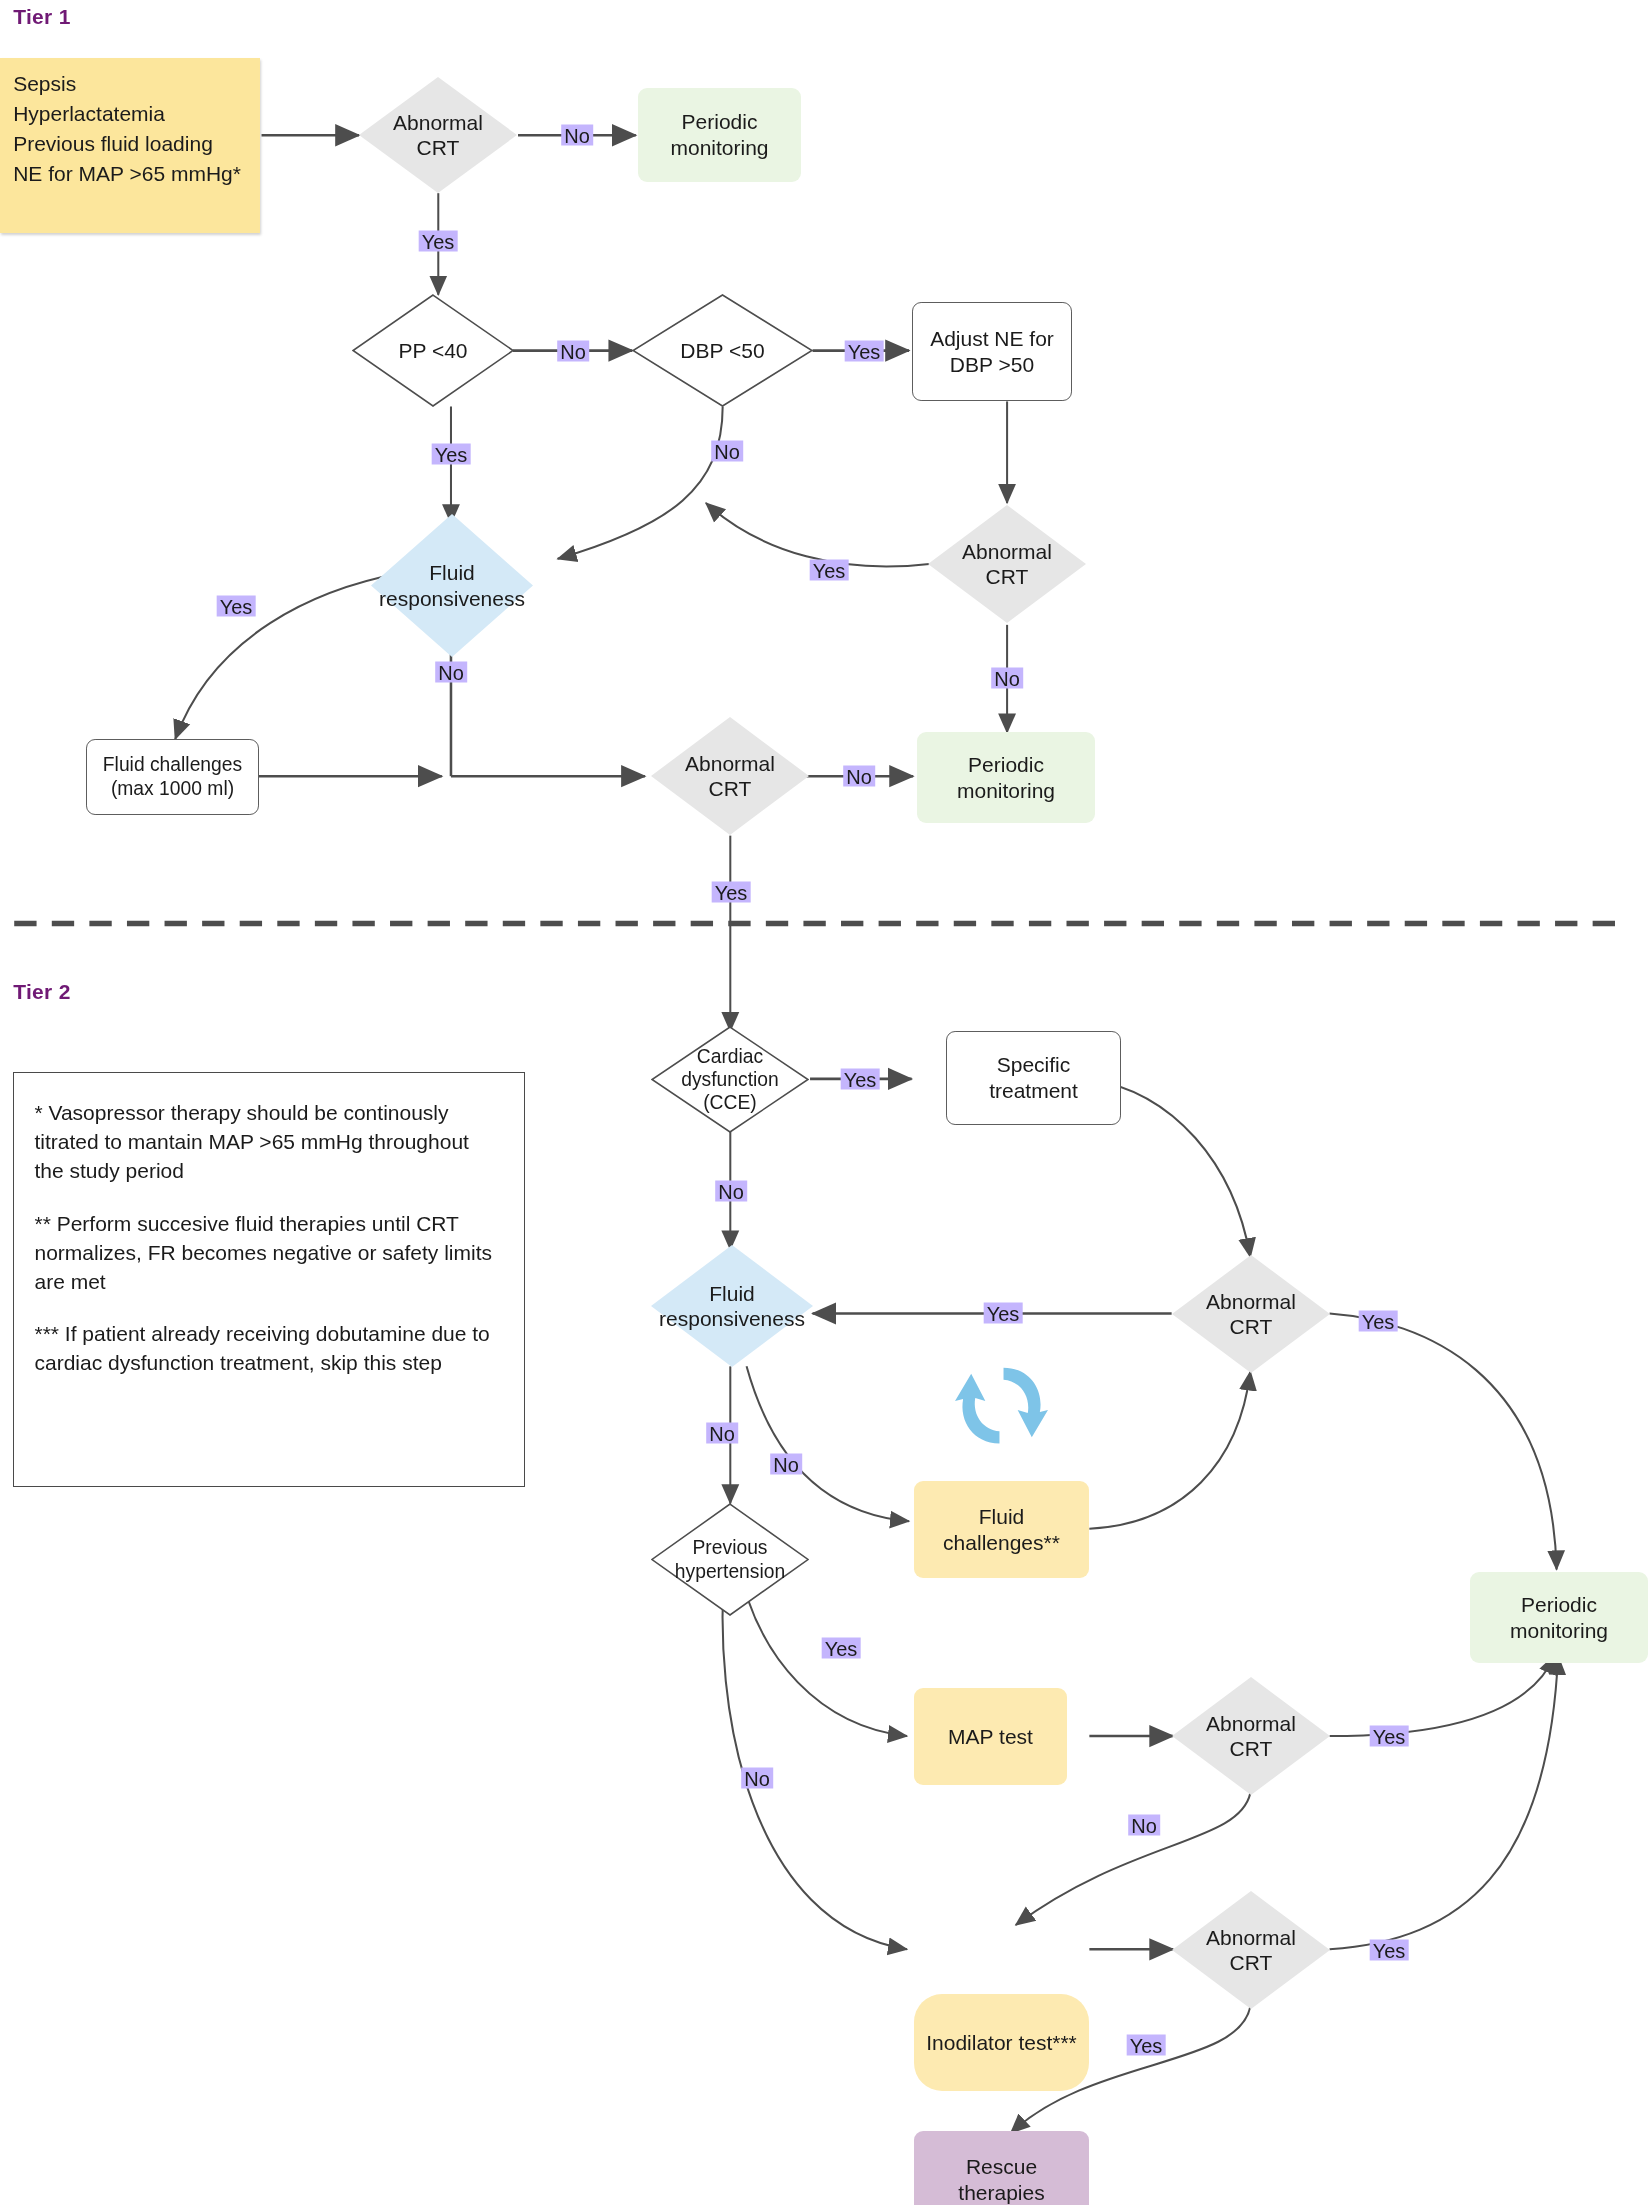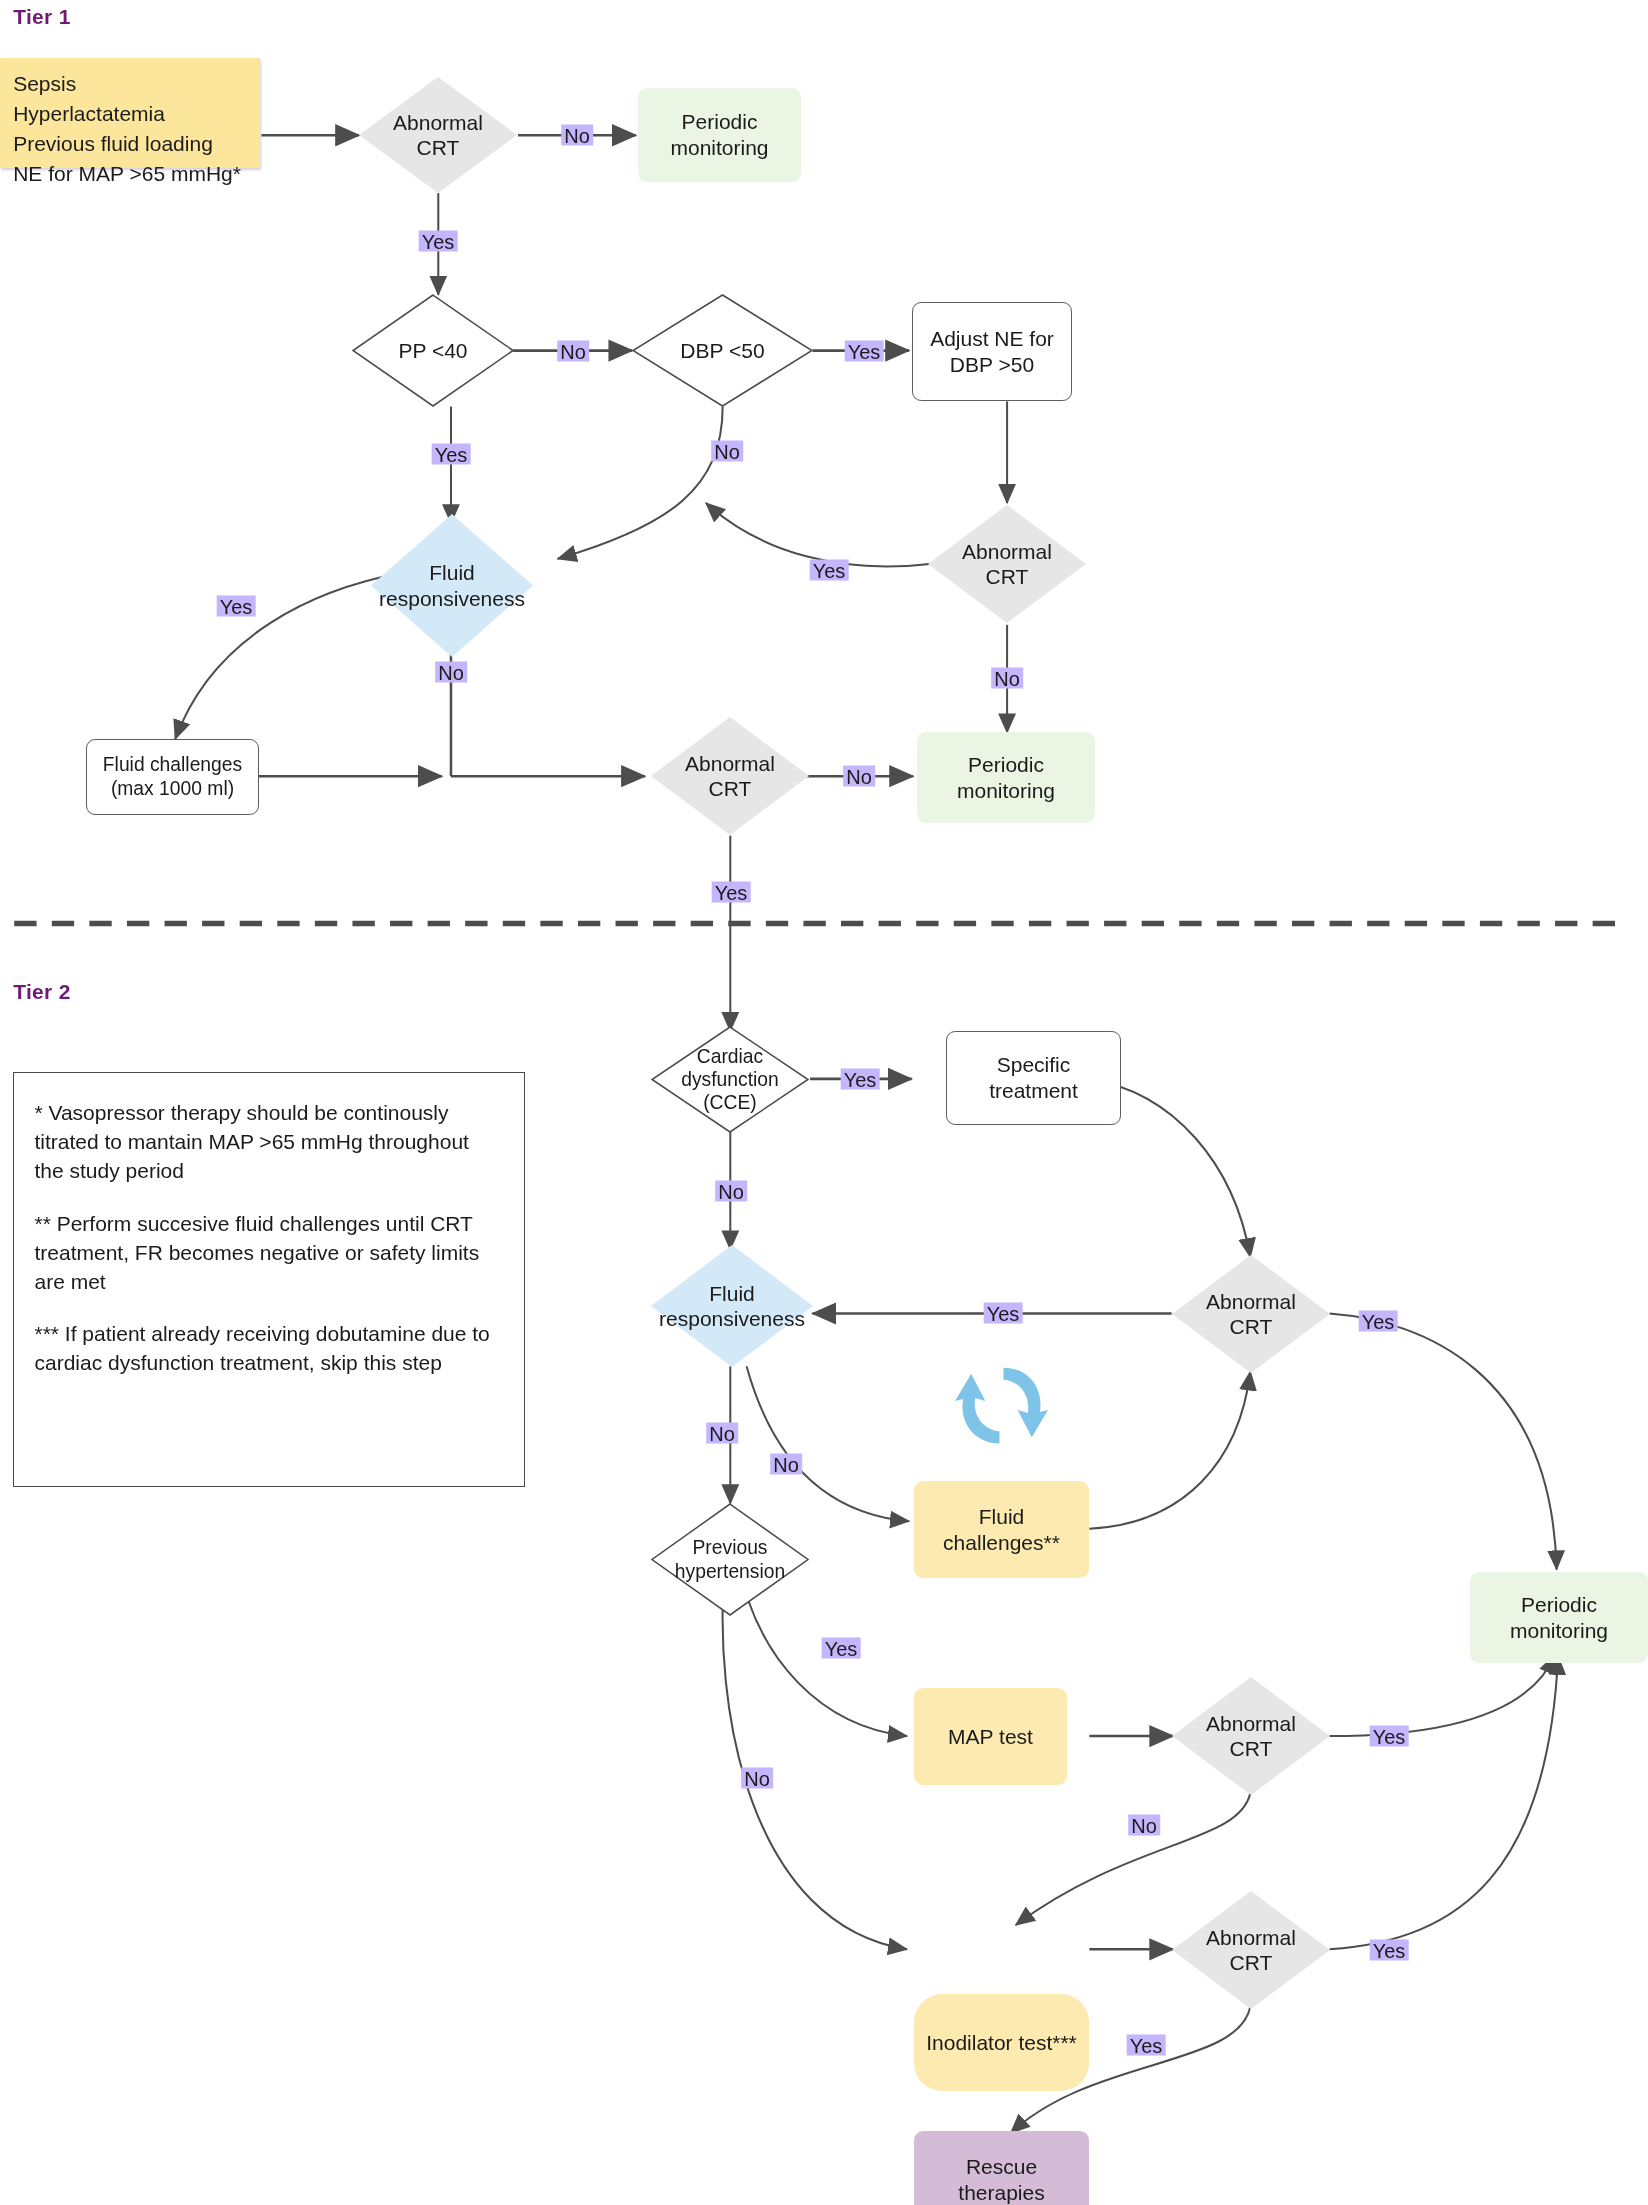--- a/index.html
+++ b/index.html
@@ -194,21 +194,21 @@
 
       <path d="M2462,3950 C2440,4070 2150,4050 1990,4200" stroke-width="4" marker-end="url(#ah)"></path>
     </g>
 
     <line x1="28" y1="1818" x2="3210" y2="1818" stroke="#4d4d4d" stroke-width="11" stroke-dasharray="44 30" stroke-linecap="butt"></line>
   </svg>
 
   <div class="tier-title" style="left:13.2px; top:5.1px;">Tier 1</div>
   <div class="tier-title" style="left:13.2px; top:980px;">Tier 2</div>
 
-  <div class="node rect sticky" style="left:0px; top:58px; width:260px; height:110px;">
+  <div class="node rect sticky" style="left:0px; top:58px; width:260px; height:175px;">
     <div>Sepsis</div>
     <div>Hyperlactatemia</div>
     <div>Previous fluid loading</div>
     <div>NE for MAP &gt;65 mmHg*</div>
   </div>
 
   <div class="diamond" style="left:359px; top:77px; width:158px; height:116px;">
     <svg class="dshape" viewBox="0 0 312 228" preserveAspectRatio="none">
       <polygon points="156,0 312,114 156,228 0,114" fill="#e6e6e6" stroke="none"></polygon>
     </svg>
@@ -261,21 +261,21 @@
     </svg>
     <div class="dlabel">Abnormal<br>CRT</div>
   </div>
 
   <div class="node rect green" style="left:917px; top:732px; width:178px; height:91px;">
     <div>Periodic<br>monitoring</div>
   </div>
 
   <div class="notes" style="left:13.2px; top:1072px; width:512px; height:415px;">
     <p>*   Vasopressor therapy should be continously titrated to mantain MAP &gt;65 mmHg throughout the study period</p>
-    <p>**  Perform succesive fluid challenges until CRT treatment, FR becomes negative or safety limits are met</p>
+    <p>**  Perform succesive fluid therapies until CRT normalizes, FR becomes negative or safety limits are met</p>
     <p>*** If patient already receiving dobutamine due to cardiac dysfunction treatment, skip this step</p>
   </div>
 
   <div class="diamond" style="left:651px; top:1026px; width:158px; height:107px; font-size:19.3px;">
     <svg class="dshape" viewBox="0 0 312 210" preserveAspectRatio="none">
       <polygon points="156,2 310,105 156,208 2,105" fill="#ffffff" stroke="#4d4d4d" stroke-width="3"></polygon>
     </svg>
     <div class="dlabel">Cardiac<br>dysfunction<br>(CCE)</div>
   </div>
 

